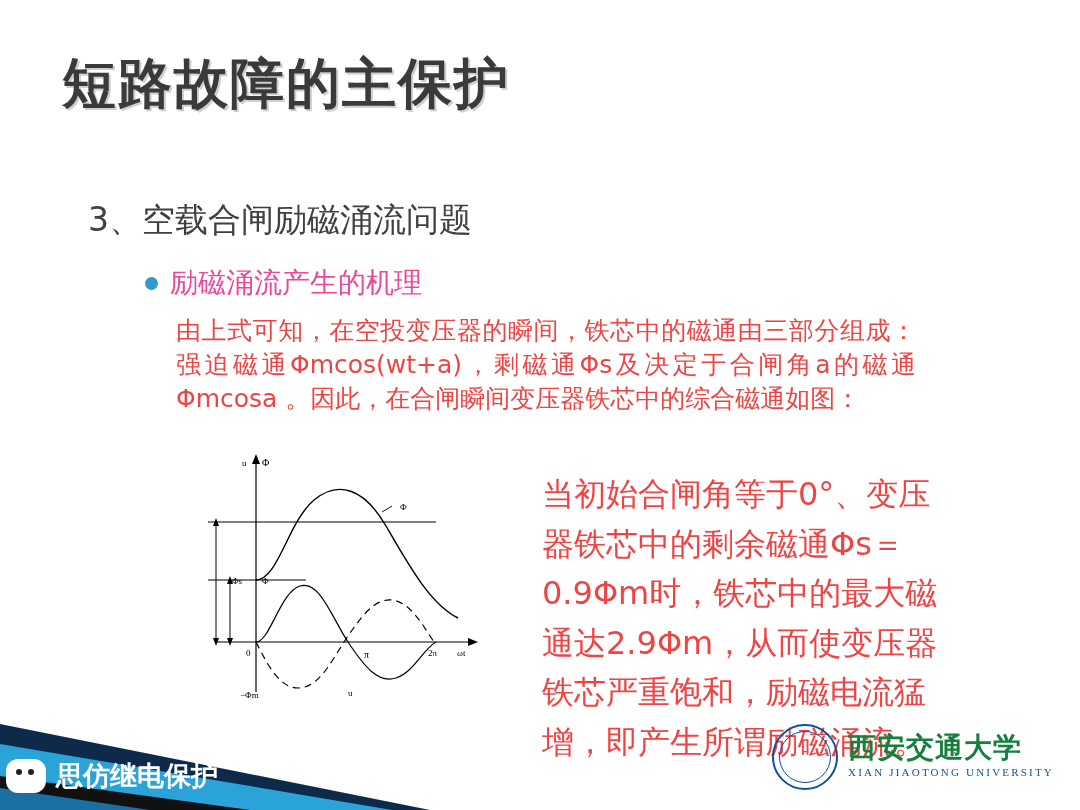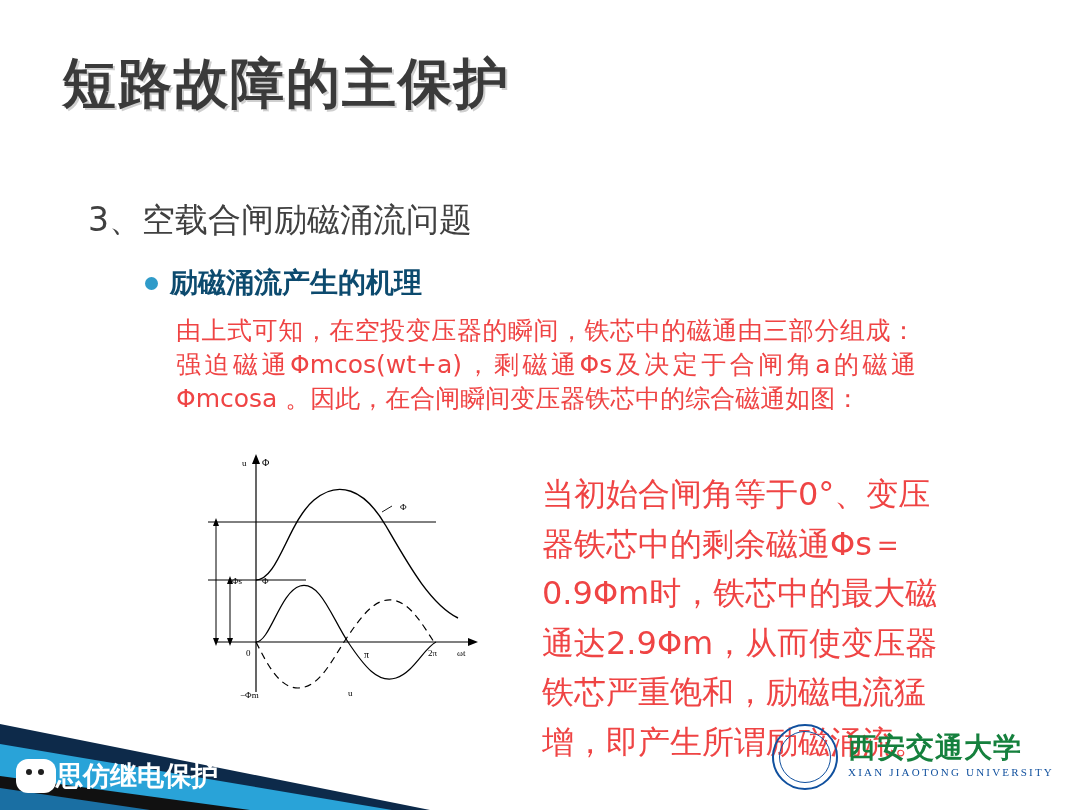--- a/index.html
+++ b/index.html
@@ -38,27 +38,26 @@
     color: #404040;
     font-family: "DejaVu Sans", sans-serif;
     white-space: nowrap;
   }
 
   .level2 {
     position: absolute;
     left: 145px;
     top: 264px;
     font-size: 28px;
-    color: #0c4a6e;
+    color: #ec4899;
     font-family: "DejaVu Sans", sans-serif;
     display: flex;
     align-items: center;
     gap: 12px;
     white-space: nowrap;
-    font-weight: bold;
   }
   .bullet-dot {
     width: 13px;
     height: 13px;
     border-radius: 50%;
     background: #2f9bc9;
     display: inline-block;
     flex: 0 0 auto;
   }
 
@@ -101,25 +100,25 @@
     bottom: 0;
     width: 100%;
     height: 130px;
     overflow: hidden;
     pointer-events: none;
   }
   .bottom-band svg { display: block; }
 
   .logo-watermark {
     position: absolute;
-    left: 16px;
+    left: 6px;
     bottom: 16px;
     display: flex;
     align-items: center;
-    gap: 0;
+    gap: 10px;
   }
   .wechat-badge {
     width: 40px;
     height: 34px;
     border-radius: 12px;
     background: #ffffff;
     position: relative;
     flex: 0 0 auto;
   }
   .wechat-badge::before,

